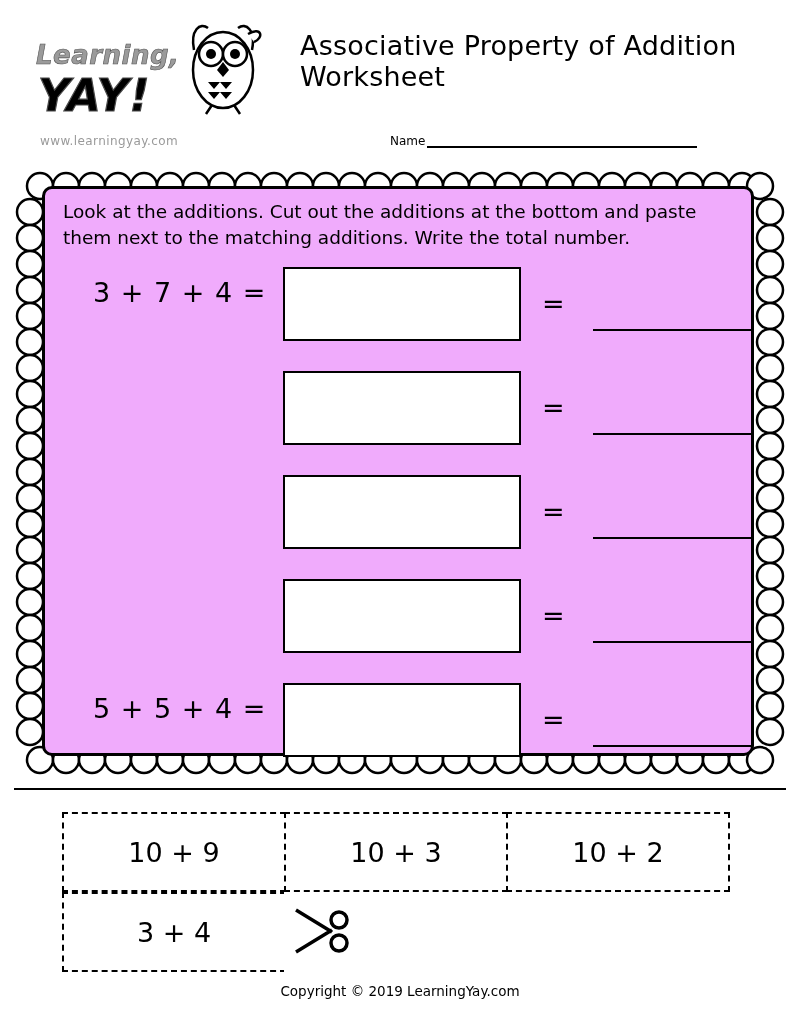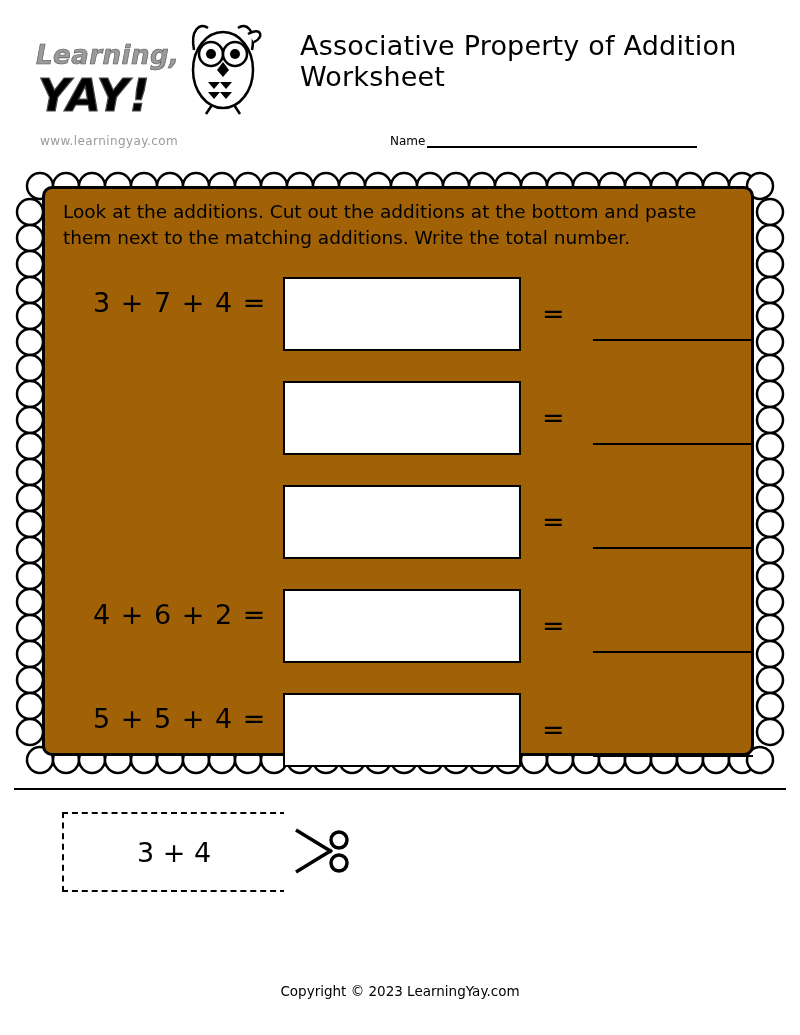--- a/index.html
+++ b/index.html
@@ -108,39 +108,39 @@
     left: 0; top: 0;
   }
   .inner-box {
     position: absolute;
     left: 28px;
     top: 18px;
     width: 712px;
     height: 570px;
     border: 3px solid #000;
     border-radius: 10px;
-    background: #a16207;
+    background: #f0abfc;
     box-sizing: border-box;
   }
 
   .instructions {
     position: absolute;
     left: 18px;
     top: 10px;
     width: 680px;
     font-size: 18.5px;
     line-height: 1.42;
     color: #000;
   }
 
   
   .problems {
     position: absolute;
     left: 0;
-    top: 74px;
+    top: 64px;
     width: 712px;
   }
   .prow {
     position: relative;
     height: 104px;
   }
   .expr {
     position: absolute;
     left: 48px;
     top: 24px;
@@ -390,47 +390,51 @@
         <div class="answerline"></div>
       </div>
 
       <div class="prow">
         <div class="pastebox"></div>
         <div class="eqsign">=</div>
         <div class="answerline"></div>
       </div>
 
       <div class="prow">
-        <div class="expr">4 + 6 + 2 =</div>
         <div class="pastebox"></div>
         <div class="eqsign">=</div>
         <div class="answerline"></div>
       </div>
 
       <div class="prow">
         <div class="expr">5 + 5 + 4 =</div>
         <div class="pastebox"></div>
         <div class="eqsign">=</div>
         <div class="answerline"></div>
       </div>
 
     </div>
   </div>
 </div>
 
 <div class="divider"></div>
 
 <div class="cutouts">
+  <div class="cut-row">
+    <div class="cut-cell">10 + 9</div>
+    <div class="cut-cell">10 + 3</div>
+    <div class="cut-cell">10 + 2</div>
+  </div>
   <div class="cut-row">
     <div class="cut-cell">3 + 4</div>
     <div class="cut-cell empty">
       <svg class="scissors" viewBox="0 0 62 58">
         <path d="M6 8 L42 30 M6 50 L42 28" stroke="#000" stroke-width="3.5" fill="none"></path>
         <circle cx="49" cy="18" r="8" fill="none" stroke="#000" stroke-width="3.5"></circle>
         <circle cx="49" cy="41" r="8" fill="none" stroke="#000" stroke-width="3.5"></circle>
       </svg>
     </div>
   </div>
 </div>
 
 <div class="footer">
-  <div>Copyright © 2023 LearningYay.com</div>
+  <div>Copyright © 2019 LearningYay.com</div>
 </div>
 
 </body></html>

